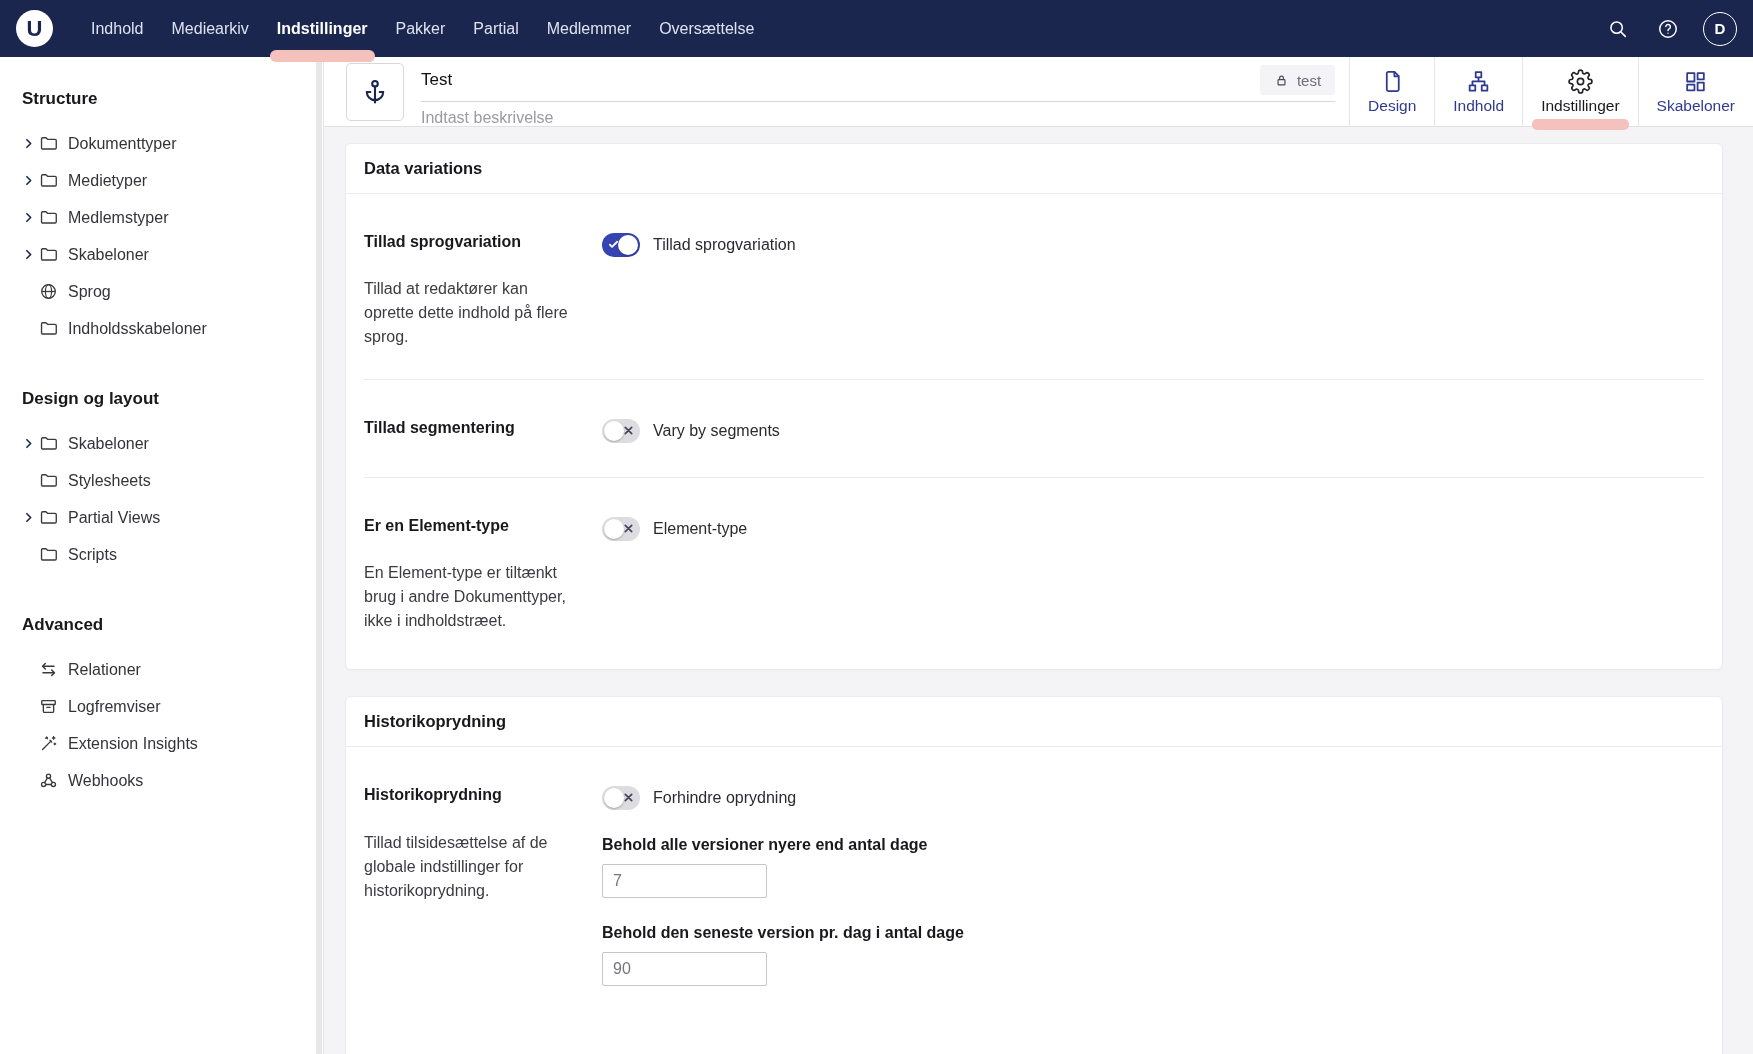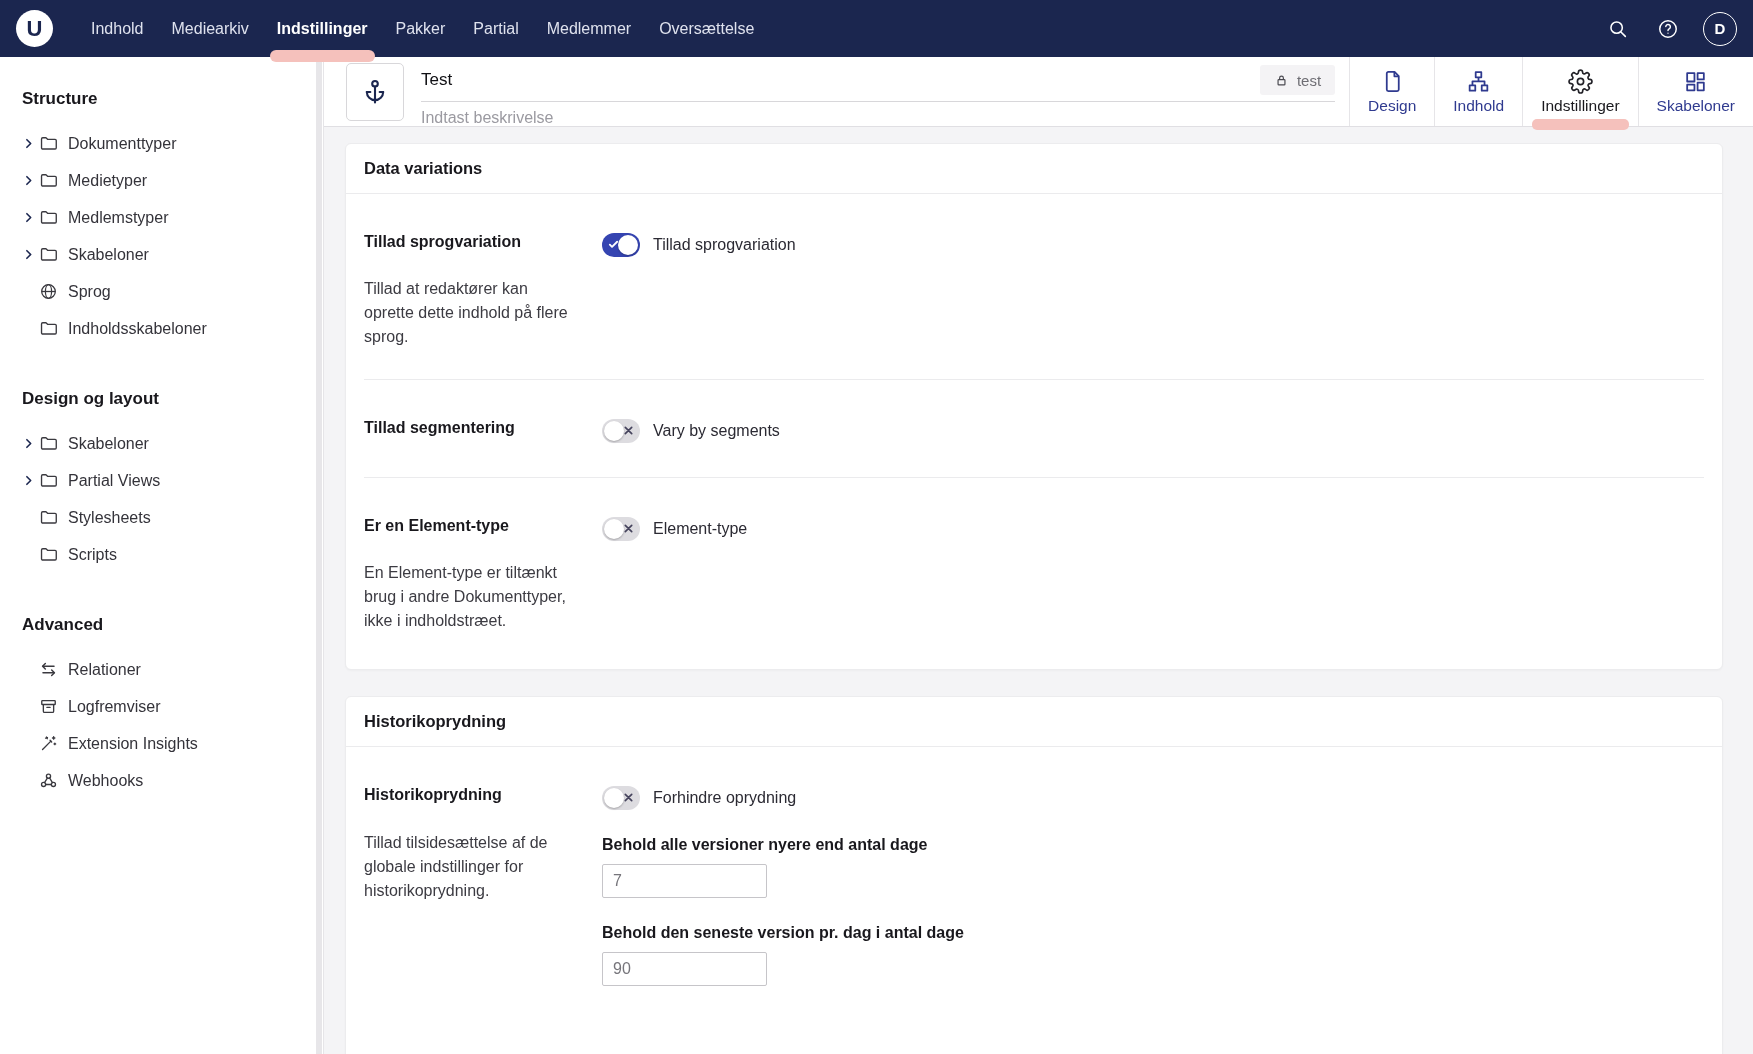--- a/index.html
+++ b/index.html
@@ -226,40 +226,40 @@
             </svg>
           </span>
         <span class="ficon">
           <svg width="19" height="19" viewBox="0 0 24 24" fill="none" stroke="#3a393f" stroke-width="1.7" stroke-linejoin="round">
               <path d="M3.2 6.2c0-.8.7-1.5 1.5-1.5h4.1l2 2h9.5c.8 0 1.5.7 1.5 1.5v9.3c0 .8-.7 1.5-1.5 1.5H4.7c-.8 0-1.5-.7-1.5-1.5z"></path>
             </svg>
           </span>
         <span class="side-label">Skabeloner</span>
       </li>
       <li class="side-item">
+        <span class="chev"></span>
+        <span class="ficon">
+          <svg width="19" height="19" viewBox="0 0 24 24" fill="none" stroke="#3a393f" stroke-width="1.7" stroke-linejoin="round">
+              <path d="M3.2 6.2c0-.8.7-1.5 1.5-1.5h4.1l2 2h9.5c.8 0 1.5.7 1.5 1.5v9.3c0 .8-.7 1.5-1.5 1.5H4.7c-.8 0-1.5-.7-1.5-1.5z"></path>
+            </svg>
+          </span>
+        <span class="side-label">Stylesheets</span>
+      </li>
+      <li class="side-item">
         <span class="chev">
           <svg width="13" height="13" viewBox="0 0 24 24" fill="none" stroke="#1b264f" stroke-width="3" stroke-linecap="round" stroke-linejoin="round">
               <path d="M9 5l7 7-7 7"></path>
             </svg>
           </span>
         <span class="ficon">
           <svg width="19" height="19" viewBox="0 0 24 24" fill="none" stroke="#3a393f" stroke-width="1.7" stroke-linejoin="round">
               <path d="M3.2 6.2c0-.8.7-1.5 1.5-1.5h4.1l2 2h9.5c.8 0 1.5.7 1.5 1.5v9.3c0 .8-.7 1.5-1.5 1.5H4.7c-.8 0-1.5-.7-1.5-1.5z"></path>
             </svg>
           </span>
         <span class="side-label">Partial Views</span>
-      </li>
-      <li class="side-item">
-        <span class="chev"></span>
-        <span class="ficon">
-          <svg width="19" height="19" viewBox="0 0 24 24" fill="none" stroke="#3a393f" stroke-width="1.7" stroke-linejoin="round">
-              <path d="M3.2 6.2c0-.8.7-1.5 1.5-1.5h4.1l2 2h9.5c.8 0 1.5.7 1.5 1.5v9.3c0 .8-.7 1.5-1.5 1.5H4.7c-.8 0-1.5-.7-1.5-1.5z"></path>
-            </svg>
-          </span>
-        <span class="side-label">Stylesheets</span>
       </li>
       <li class="side-item">
         <span class="chev"></span>
         <span class="ficon">
           <svg width="19" height="19" viewBox="0 0 24 24" fill="none" stroke="#3a393f" stroke-width="1.7" stroke-linejoin="round">
               <path d="M3.2 6.2c0-.8.7-1.5 1.5-1.5h4.1l2 2h9.5c.8 0 1.5.7 1.5 1.5v9.3c0 .8-.7 1.5-1.5 1.5H4.7c-.8 0-1.5-.7-1.5-1.5z"></path>
             </svg>
           </span>
         <span class="side-label">Scripts</span>
       </li>

